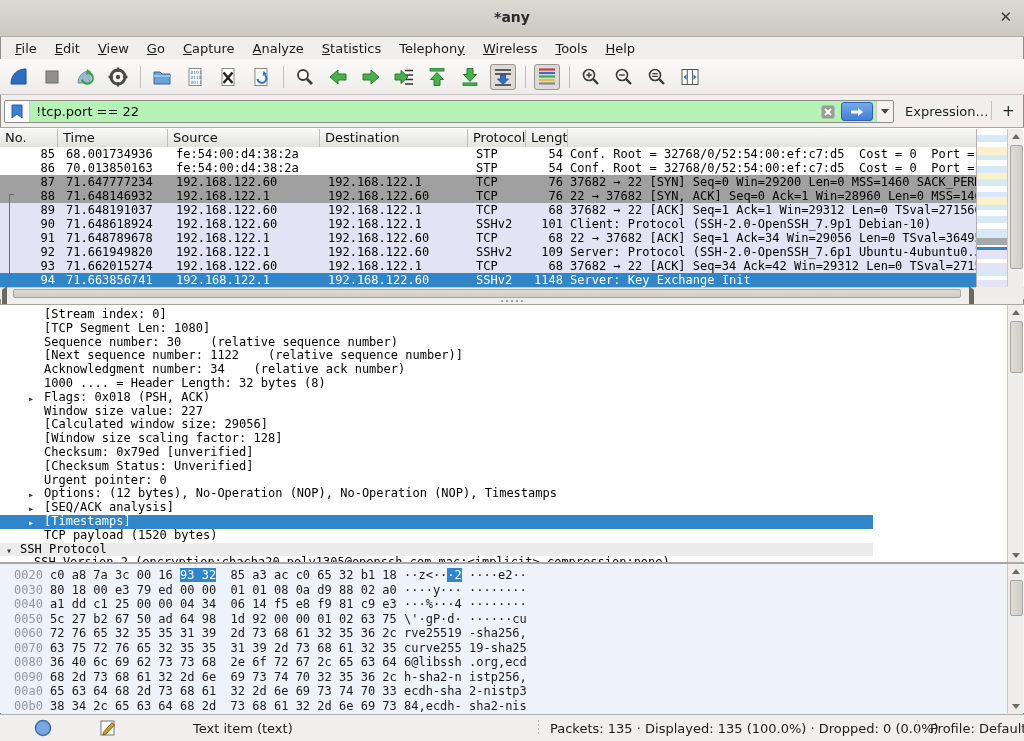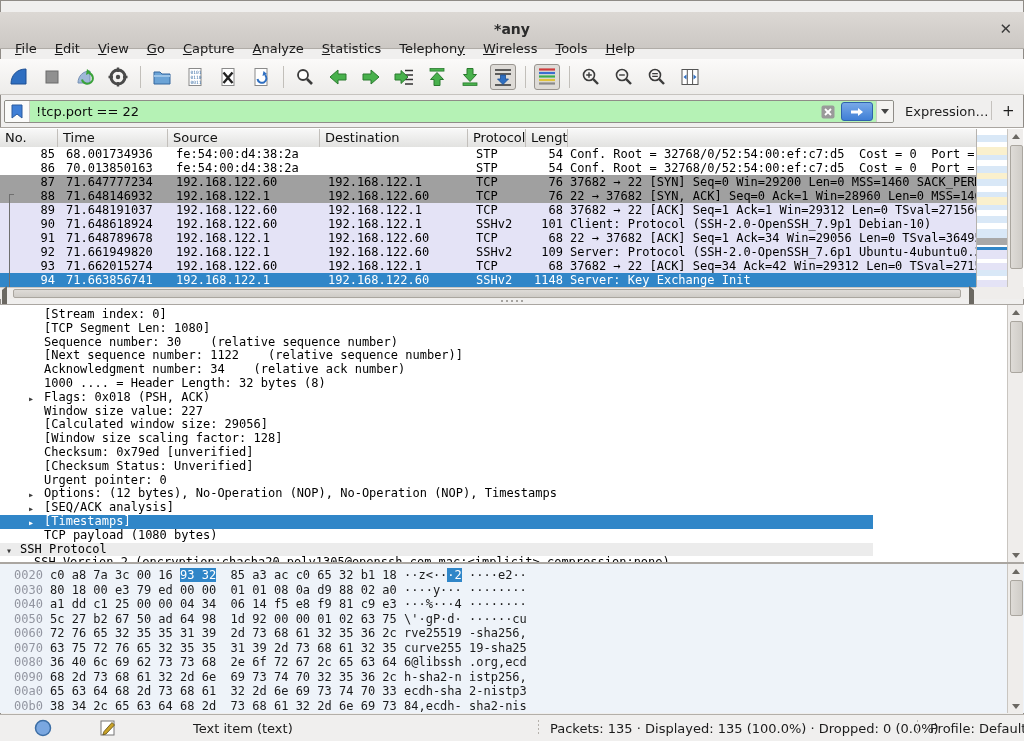--- a/index.html
+++ b/index.html
@@ -1,19 +1,19 @@
 <!DOCTYPE html>
 <html><head>
 <meta charset="utf-8">
 <style>
   html,body{margin:0;padding:0;background:#555;}
   .win{position:relative;width:1024px;height:741px;background:#f0efee;overflow:hidden;
        font-family:"DejaVu Sans","Liberation Sans",sans-serif;box-shadow:inset 0 0 0 1px #8f8b86;}
   
-  .titlebar{position:absolute;left:0;top:12px;width:1024px;height:36px;
+  .titlebar{position:absolute;left:0;top:0;width:1024px;height:36px;
     background:linear-gradient(#dcd8d4,#ccc8c4);border-bottom:1px solid #b0aca7;}
   .title{position:absolute;left:0;right:0;top:9px;text-align:center;font-size:14px;font-weight:600;color:#2b2b2b;}
   .closex{position:absolute;right:12px;top:8px;font-size:15px;color:#3a3a3a;cursor:default;}
   
   .menubar{position:absolute;left:0;top:37px;width:1024px;height:22px;display:flex;align-items:center;padding-left:6px;}
   .mitem{font-size:13px;color:#1a1a1a;padding:2px 9px;}
   .mitem u{text-decoration:underline;}
   
   .toolbar{position:absolute;left:0;top:59px;width:1024px;height:35px;
     background:linear-gradient(#fbfaf9,#edecea);border-bottom:1px solid #c6c3bf;
@@ -371,21 +371,21 @@
         <div class="dline" style="padding-left: 44px;"><span class="arr" style="left: 28px;">▸</span><span>Flags: 0x018 (PSH, ACK)</span></div>
         <div class="dline" style="padding-left: 44px;"><span>Window size value: 227</span></div>
         <div class="dline" style="padding-left: 44px;"><span>[Calculated window size: 29056]</span></div>
         <div class="dline" style="padding-left: 44px;"><span>[Window size scaling factor: 128]</span></div>
         <div class="dline" style="padding-left: 44px;"><span>Checksum: 0x79ed [unverified]</span></div>
         <div class="dline" style="padding-left: 44px;"><span>[Checksum Status: Unverified]</span></div>
         <div class="dline" style="padding-left: 44px;"><span>Urgent pointer: 0</span></div>
         <div class="dline" style="padding-left: 44px;"><span class="arr" style="left: 28px;">▸</span><span>Options: (12 bytes), No-Operation (NOP), No-Operation (NOP), Timestamps</span></div>
         <div class="dline" style="padding-left: 44px;"><span class="arr" style="left: 28px;">▸</span><span>[SEQ/ACK analysis]</span></div>
         <div class="dline sel" style="padding-left: 44px;"><span class="arr" style="left: 28px;">▸</span><span>[Timestamps]</span></div>
-        <div class="dline" style="padding-left: 44px;"><span>TCP payload (1080 bytes)</span></div>
+        <div class="dline" style="padding-left: 44px;"><span>TCP payload (1520 bytes)</span></div>
         <div class="dline section" style="padding-left: 20px;"><span class="arr" style="left: 6px;">▾</span><span>SSH Protocol</span></div>
         <div class="dline" style="padding-left: 34px;"><span class="arr" style="left: 20px;">▸</span><span>SSH Version 2 (encryption:chacha20-poly1305@openssh.com mac:&lt;implicit&gt; compression:none)</span></div>
       </div>
     <div class="vsb" style="left:1007px;top:0;height:257px;">
       <div class="sb-arrow" style="top:0;">
           <span class="tri-up"></span>
         </div>
       <div class="sb-thumb" style="top:16px;height:50px;"></div>
       <div class="sb-arrow" style="top:243px;">
           <span class="tri-dn"></span>

